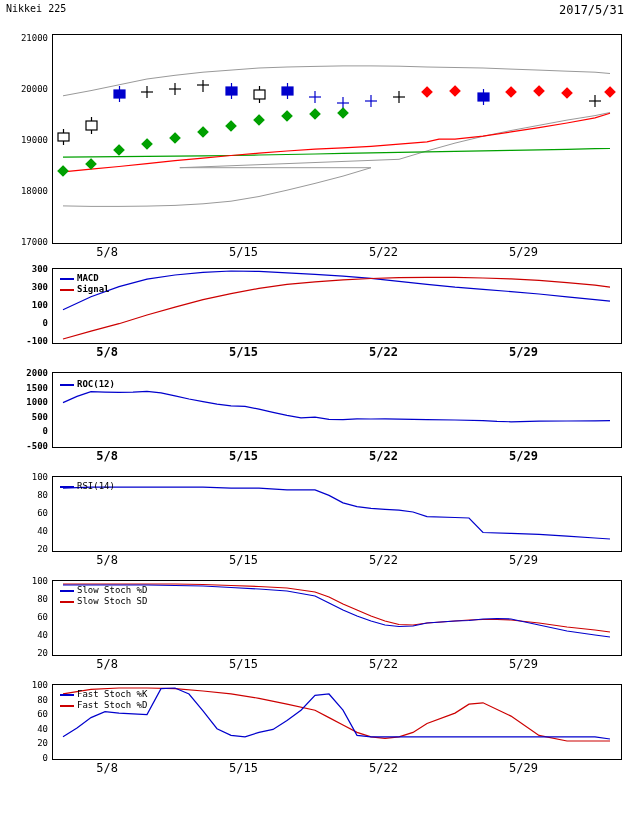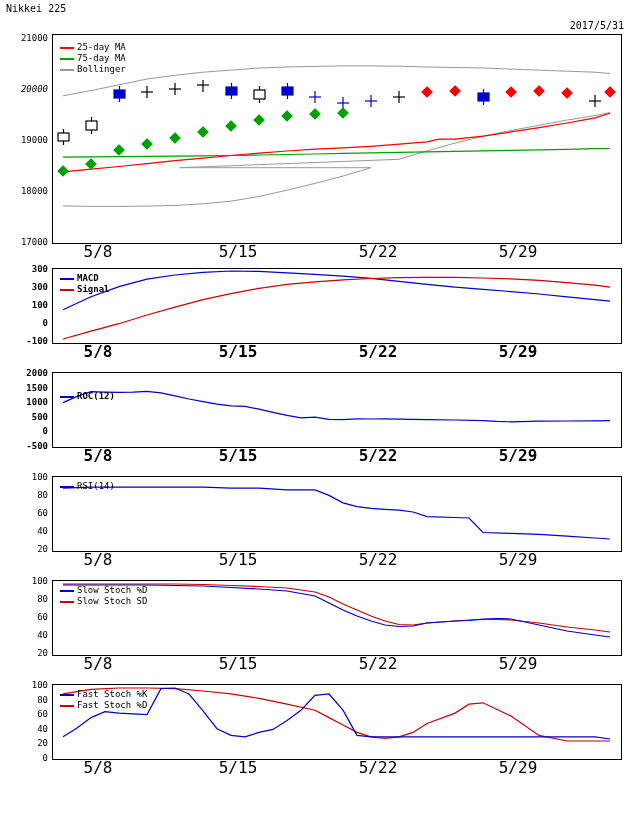--- a/index.html
+++ b/index.html
@@ -1,42 +1,42 @@
 <!DOCTYPE html>
 <html><head>
 <meta charset="utf-8">
 <style>
   html,body{margin:0;padding:0;background:#ffffff;}
   body{width:630px;height:819px;font-family:"DejaVu Sans Mono","Liberation Mono",monospace;color:#000;}
   .page{position:relative;width:630px;height:819px;overflow:hidden;}
   .hdr{position:absolute;top:3px;left:6px;font-size:10px;letter-spacing:0px;}
-  .hdr-r{position:absolute;top:20px;right:6px;font-size:10px;}
+  .hdr-r{position:absolute;top:3px;right:6px;font-size:12px;}
   .ftr{position:absolute;bottom:3px;left:4px;font-size:10px;}
   .ftr-r{position:absolute;bottom:3px;right:4px;font-size:10px;}
   .panel{position:absolute;padding-left:33px;}
   .plot{position:absolute;border:1px solid #000;background:#fff;box-sizing:border-box;}
   svg{display:block;}
   .ylab{position:absolute;font-size:9px;text-align:right;line-height:9px;}
-  .xlab{position:absolute;font-size:16px;text-align:center;line-height:10px;}
+  .xlab{position:absolute;font-size:12px;text-align:right;line-height:10px;}
   .legend{position:absolute;font-size:9px;line-height:11px;}
   .legend .row{display:flex;align-items:center;gap:3px;height:11px;}
   .legend .swatch{display:inline-block;width:14px;height:2px;}
   .legend .txt{white-space:nowrap;}
 </style>
 </head>
 <body>
 
 <div class="page">
 
   <div class="hdr">Nikkei 225</div>
   <div class="hdr-r">2017/5/31</div>
 
   <div class="panel" style="left:0;top:16px;width:630px;height:240px;">
     <div class="ylab" style="left:2px;top:18px;width:46px;">21000</div>
-    <div class="ylab" style="left:2px;top:69px;width:46px;font-style:italic;">20000</div>
+    <div class="ylab" style="left:2px;top:69px;width:46px;">20000</div>
     <div class="ylab" style="left:2px;top:120px;width:46px;">19000</div>
     <div class="ylab" style="left:2px;top:171px;width:46px;">18000</div>
     <div class="ylab" style="left:2px;top:222px;width:46px;">17000</div>
 
     <div class="plot" style="left:52px;top:18px;width:570px;height:210px;">
       <svg width="568" height="208" viewBox="0 0 568 208">
 
         <polyline fill="none" stroke="#999999" stroke-width="1" points="10,60.8 38,55.6 66,49.8 94,44 122,40.3 150,37.2 178,35.1 206,33 234,32 262,31.4 290,30.9 318,30.9 346,31.2 374,32 402,32.5 430,33 458,34.1 486,35.1 514,36.2 542,37.2 557,38.5"></polyline>
 
         <polyline fill="none" stroke="#999999" stroke-width="1" points="10,170.9 38,171.4 66,171.4 94,171.1 122,170.4 150,168.8 178,166.2 206,161.5 234,155.2 262,148.4 290,141.1 318,132.7 126.8,132.7 346,124.3 374,115.9 402,108.1 430,101.3 458,95.5 486,90.3 514,85.1 542,80.6 557,77.5"></polyline>
@@ -115,34 +115,20 @@
           <path d="M150,92 L155,97 L150,102 L145,97 Z" stroke="#00a000" fill="#00a000"></path>
           <path d="M178,86 L183,91 L178,96 L173,91 Z" stroke="#00a000" fill="#00a000"></path>
           <path d="M206,80 L211,85 L206,90 L201,85 Z" stroke="#00a000" fill="#00a000"></path>
           <path d="M234,76 L239,81 L234,86 L229,81 Z" stroke="#00a000" fill="#00a000"></path>
           <path d="M262,74 L267,79 L262,84 L257,79 Z" stroke="#00a000" fill="#00a000"></path>
           <path d="M290,73 L295,78 L290,83 L285,78 Z" stroke="#00a000" fill="#00a000"></path>
         </g>
       </svg>
     </div>
 
-    <div class="legend" style="left:60px;top:26px;">
-      <div class="row">
-          <span class="swatch" style="background:#ff0000"></span>
-          <span class="txt">25-day MA</span>
-        </div>
-      <div class="row">
-          <span class="swatch" style="background:#00a000"></span>
-          <span class="txt">75-day MA</span>
-        </div>
-      <div class="row">
-          <span class="swatch" style="background:#999999"></span>
-          <span class="txt">Bollinger</span>
-        </div>
-    </div>
 
     <div class="xlab" style="left:78px;top:231px;width:40px;">5/8</div>
     <div class="xlab" style="left:218px;top:231px;width:40px;">5/15</div>
     <div class="xlab" style="left:358px;top:231px;width:40px;">5/22</div>
     <div class="xlab" style="left:498px;top:231px;width:40px;">5/29</div>
   </div>
 
   <div class="panel" style="left:0;top:262px;width:630px;height:98px;font-weight:bold;">
     <div class="ylab" style="left:2px;top:3px;width:46px;">300</div>
     <div class="ylab" style="left:2px;top:21px;width:46px;">300</div>
@@ -181,21 +167,21 @@
     <div class="ylab" style="left:2px;top:47px;width:46px;text-align:right;">500</div>
     <div class="ylab" style="left:2px;top:61px;width:46px;">0</div>
     <div class="ylab" style="left:2px;top:76px;width:46px;">-500</div>
 
     <div class="plot" style="left:52px;top:6px;width:570px;height:76px;">
       <svg width="568" height="74" viewBox="0 0 568 74">
         <polyline fill="none" stroke="#0000cc" stroke-width="1.2" points="10,29.6 24,23.4 38,18.7 52,19.2 66,19.4 80,19.2 94,18.4 108,19.8 122,22.8 136,26 150,28.6 164,31.2 178,32.8 192,33.4 206,36.2 220,39.4 234,42.4 248,44.8 262,44.2 276,46.4 290,46.6 304,45.8 318,46 332,45.8 346,46.2 374,46.6 402,47 430,47.6 444,48.4 458,48.8 486,48.2 514,48 542,47.8 557,47.6"></polyline>
       </svg>
     </div>
 
-    <div class="legend" style="left:60px;top:25px;">
+    <div class="legend" style="left:60px;top:13px;">
       <div class="row">
           <span class="swatch" style="background:#0000cc"></span>
           <span class="txt">ROC(12)</span>
         </div>
     </div>
 
     <div class="xlab" style="left:78px;top:85px;width:40px;">5/8</div>
     <div class="xlab" style="left:218px;top:85px;width:40px;">5/15</div>
     <div class="xlab" style="left:358px;top:85px;width:40px;">5/22</div>
     <div class="xlab" style="left:498px;top:85px;width:40px;">5/29</div>

